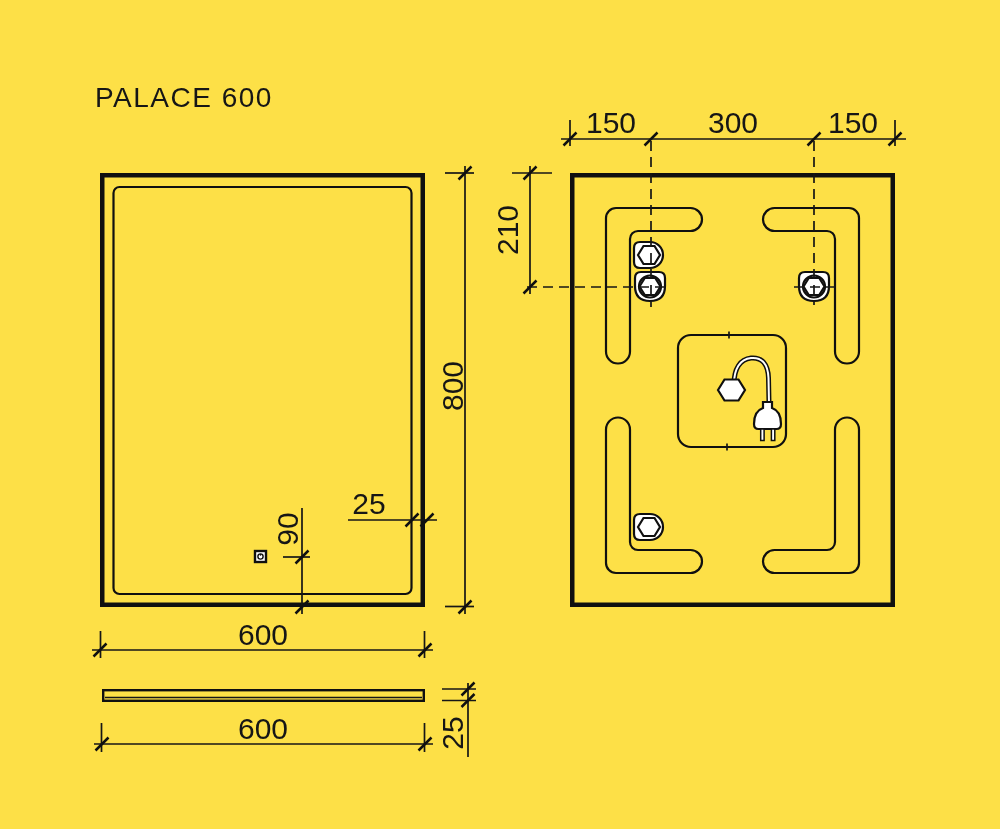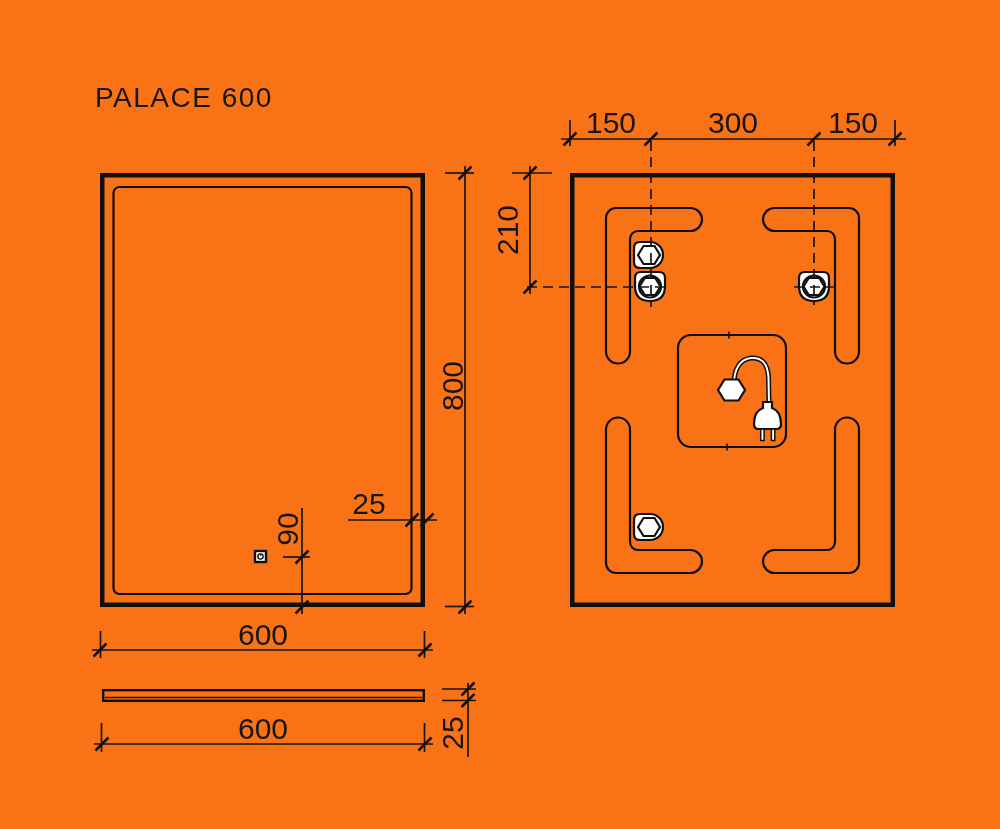--- a/index.html
+++ b/index.html
@@ -1,19 +1,19 @@
 <!DOCTYPE html>
 <html><head>
 <meta charset="utf-8">
 <style>
   html,body{margin:0;padding:0;background:#ffffff;}
   .sheet{
     position:relative;
     width:1000px;height:829px;
-    background:#f97316;
+    background:#fde047;
     font-family:"Liberation Sans", sans-serif;
     overflow:hidden;
   }
   .title{
     position:absolute;
     left:95px;top:82px;
     font-size:28px;
     letter-spacing:1.5px;
     color:#161616;
   }

